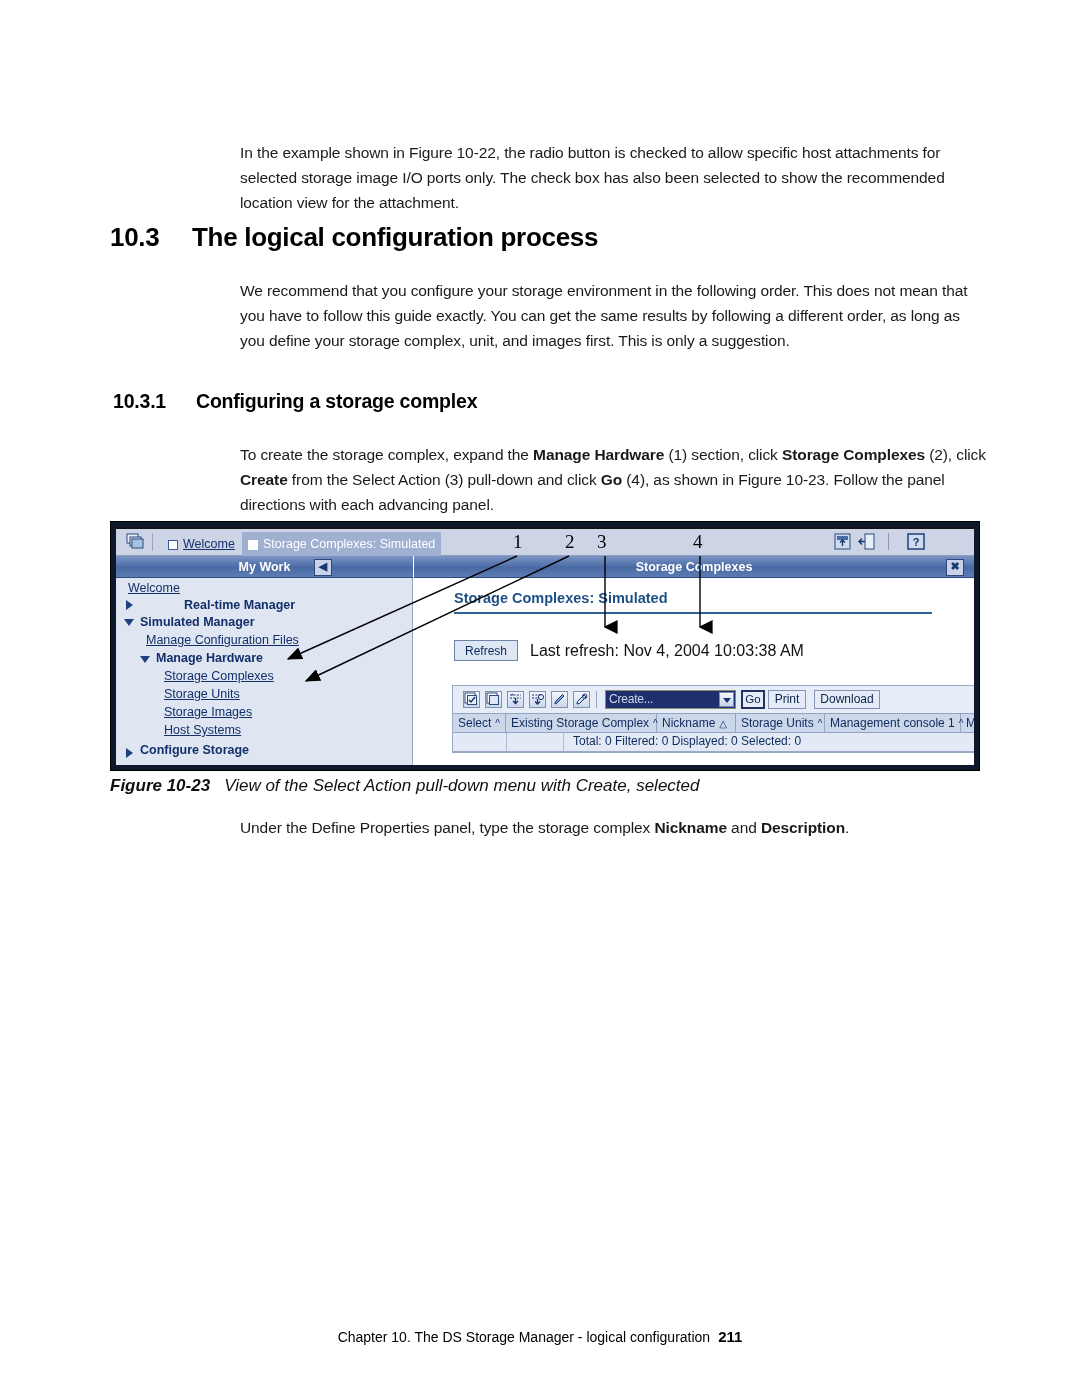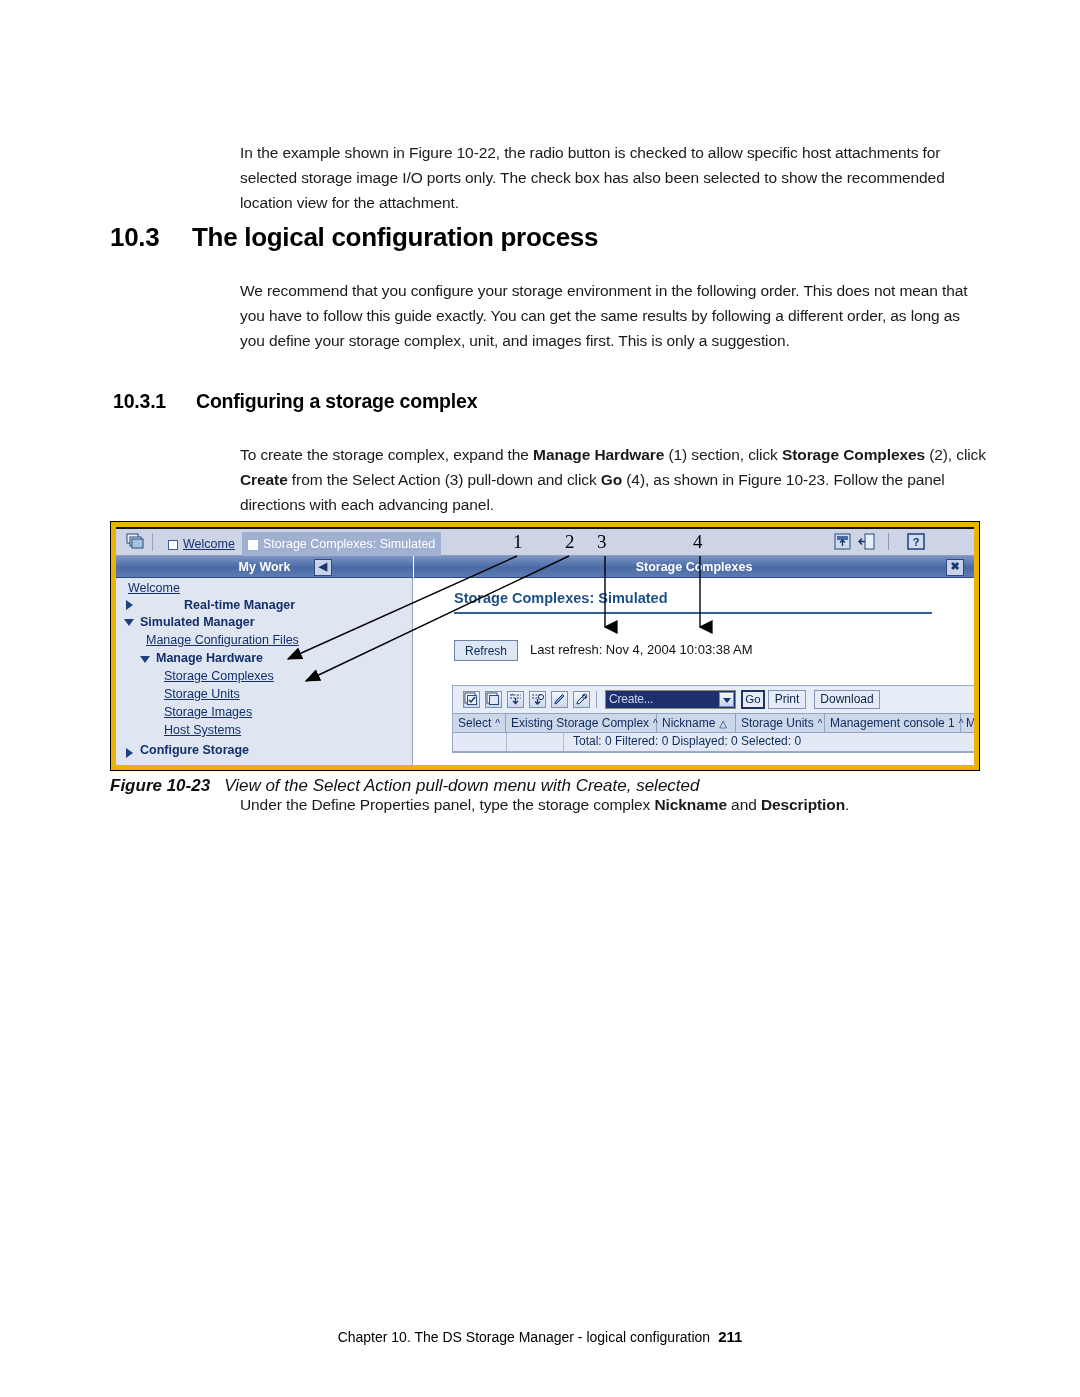--- a/index.html
+++ b/index.html
@@ -21,39 +21,39 @@
     font-size:26px;font-weight:bold;letter-spacing:-0.3px;color:#000;
   }
   .h2 .num{display:inline-block;width:82px;}
   .para2{left:240px;top:278px;width:745px;}
   .h3{
     position:absolute;left:113px;top:390px;width:880px;
     font-size:19.5px;font-weight:bold;letter-spacing:-0.2px;color:#000;
   }
   .h3 .num{display:inline-block;width:83px;}
   .para3{left:240px;top:442px;width:748px;}
-  .para4{left:240px;top:792px;width:748px;}
+  .para4{left:240px;top:815px;width:748px;}
   .caption{
     position:absolute;left:110px;top:776px;width:880px;
     font-size:17px;font-style:italic;color:#111;
   }
   .caption .cnum{font-weight:bold;font-style:italic;}
   .caption .ctext{margin-left:14px;}
   .footer{
     position:absolute;left:0;top:1328px;width:1080px;text-align:center;
     font-size:14px;color:#000;
   }
   .footer b{font-weight:bold;margin-left:8px;font-size:15px;}
 
   b.strong{font-weight:bold;}
 
   
   .figure{
     position:absolute;left:110px;top:521px;width:870px;height:250px;
-    background:#eab308;border:1px solid #000;box-sizing:border-box;
+    background:#0f172a;border:1px solid #000;box-sizing:border-box;
   }
   .shot{
     position:absolute;left:5px;top:5px;width:858px;height:238px;
     background:#ffffff;overflow:hidden;
     border-top:2px solid #111;
     box-sizing:border-box;
   }
 
   
   .tabstrip{
@@ -157,21 +157,21 @@
   .title-rule{
     position:absolute;left:40px;top:34px;width:478px;height:2px;background:#2a6496;
   }
   .refresh-btn{
     position:absolute;left:40px;top:62px;width:64px;height:21px;
     background:#dde6f3;border:1px solid #6d83ab;
     font-size:12px;color:#0d2a5c;text-align:center;line-height:20px;
     box-sizing:border-box;
   }
   .refresh-txt{
-    position:absolute;left:116px;top:64px;font-size:13px;color:#111;white-space:nowrap;
+    position:absolute;left:116px;top:64px;font-size:16px;color:#111;white-space:nowrap;
   }
 
   
   .tablewrap{
     position:absolute;left:38px;top:107px;width:522px;height:68px;
     border:1px solid #9aa9c6;border-right:none;background:#eef2f9;
     box-sizing:border-box;
   }
   .toolbar{
     position:absolute;left:0;top:0;width:521px;height:27px;

